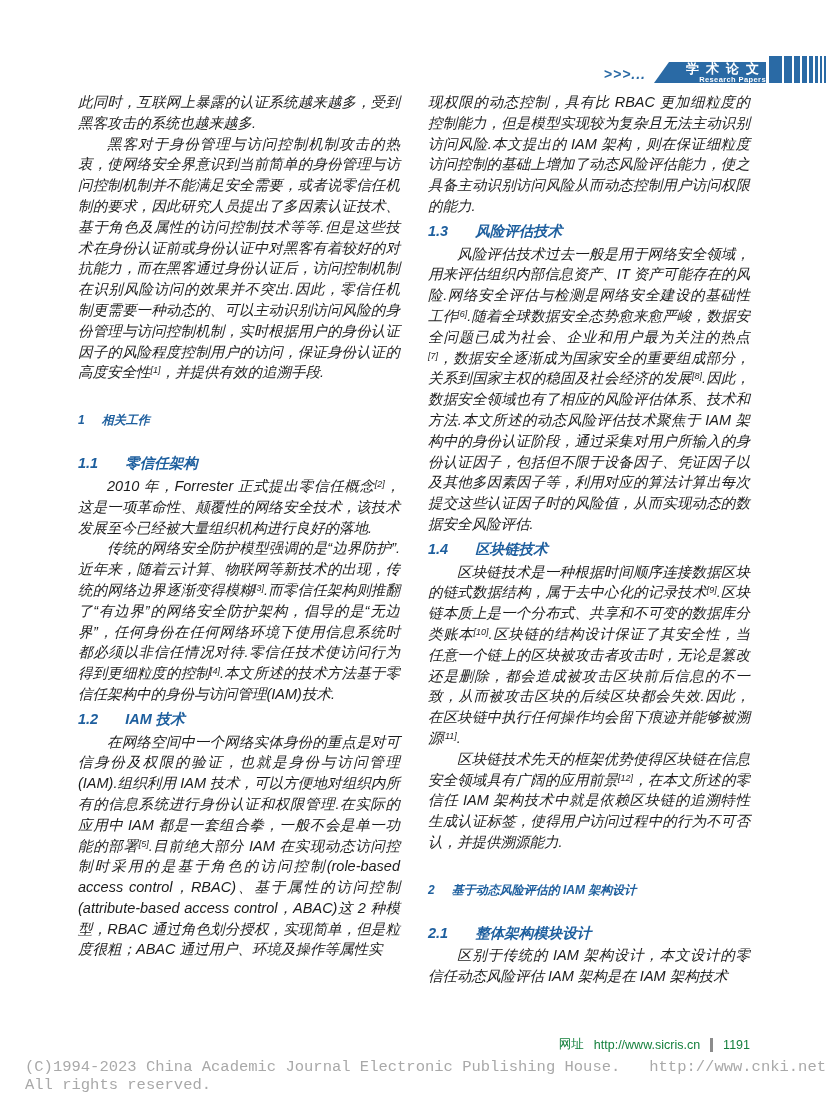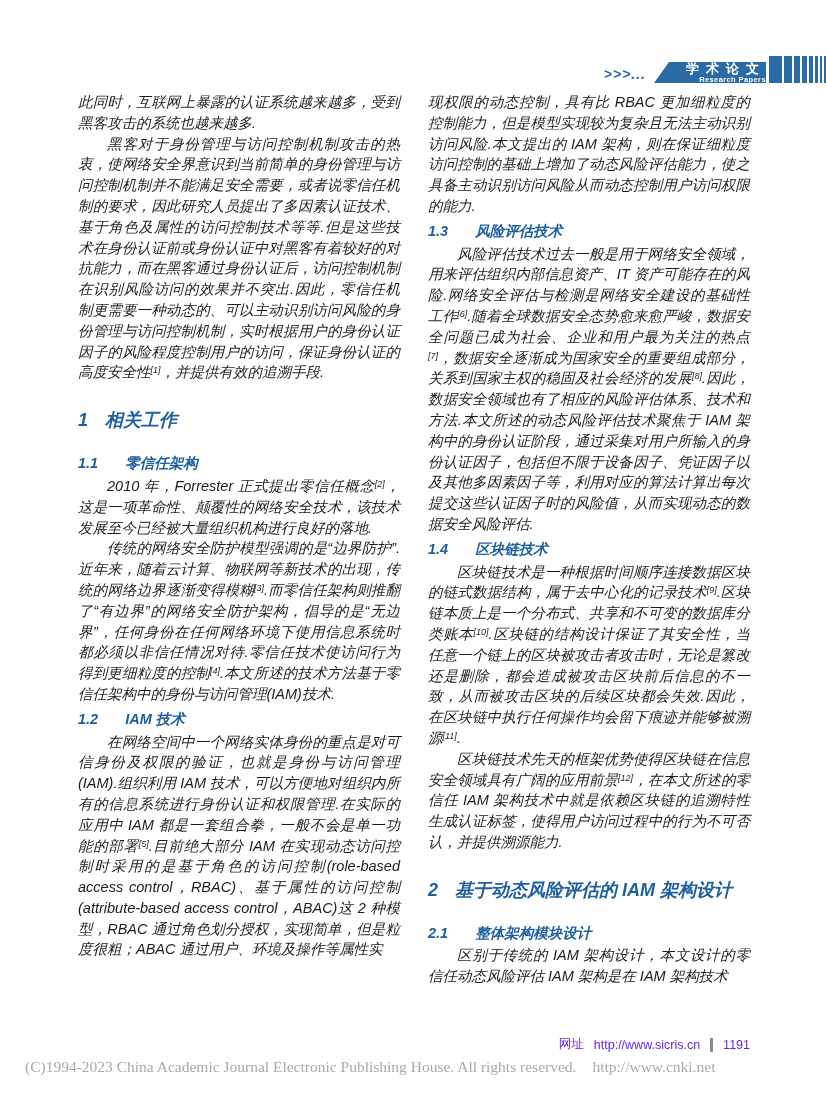--- a/index.html
+++ b/index.html
@@ -18,30 +18,30 @@
   .badge .t{font-size:13px;font-weight:bold;letter-spacing:7px;line-height:13px;text-indent:7px;}
   .badge .s{font-size:7.5px;font-weight:bold;letter-spacing:.4px;line-height:9px;}
   .stripes{display:flex;gap:2px;height:27px;margin-left:3px;}
   .stripes i{background:#2a6aa5;height:100%;display:block;}
   
   .cols{position:absolute;top:92px;left:78px;display:flex;gap:28px;}
   .col{width:322px;font-size:14.5px;line-height:20.8px;text-align:justify;font-style:italic;}
   .para{margin:0;}
   .para.indent{text-indent:2em;}
   sup{font-size:9px;line-height:0;vertical-align:4px;}
-  .h1{color:#1e5f9e;font-weight:bold;font-size:18px;line-height:24px;margin:25px 0 21px;}
+  .h1{color:#1e5f9e;font-weight:bold;font-size:12px;line-height:24px;margin:25px 0 21px;}
   .h1 .hnum{margin-right:17px;}
   .h2{color:#1e5f9e;font-weight:bold;font-size:14.5px;line-height:20.8px;margin:4px 0 2px;}
   .h2 .hnum{margin-right:27px;}
   
   .site{position:absolute;top:1036px;right:76px;display:flex;align-items:center;
-        color:#6d28d9;font-size:12.5px;gap:10px;}
+        color:#15803d;font-size:12.5px;gap:10px;}
   .site .bar{width:3px;height:14px;background:#8c8c8c;display:block;}
   .copy{position:absolute;top:1058px;left:25px;display:flex;gap:16px;
-        color:#a9a9a9;font-family:Liberation Serif, serif;font-size:15.5px;}
+        color:#a9a9a9;font-family:Liberation Mono, monospace;font-size:15.5px;}
 </style>
 </head>
 <body>
 
 <div class="hdr">
   <span class="arrows">&gt;&gt;&gt;...</span>
   <div class="badge">
     <span class="t">学术论文</span>
     <span class="s">Research Papers</span>
   </div>

